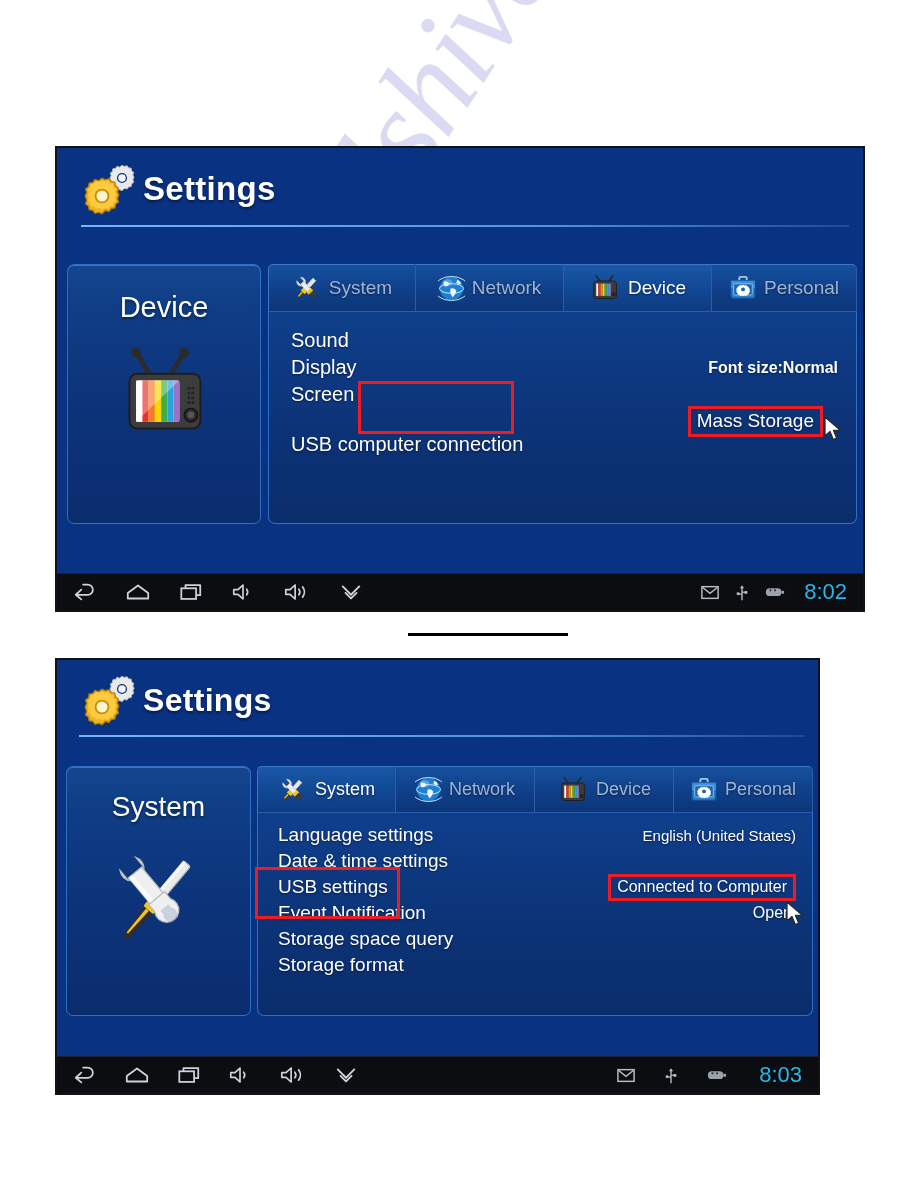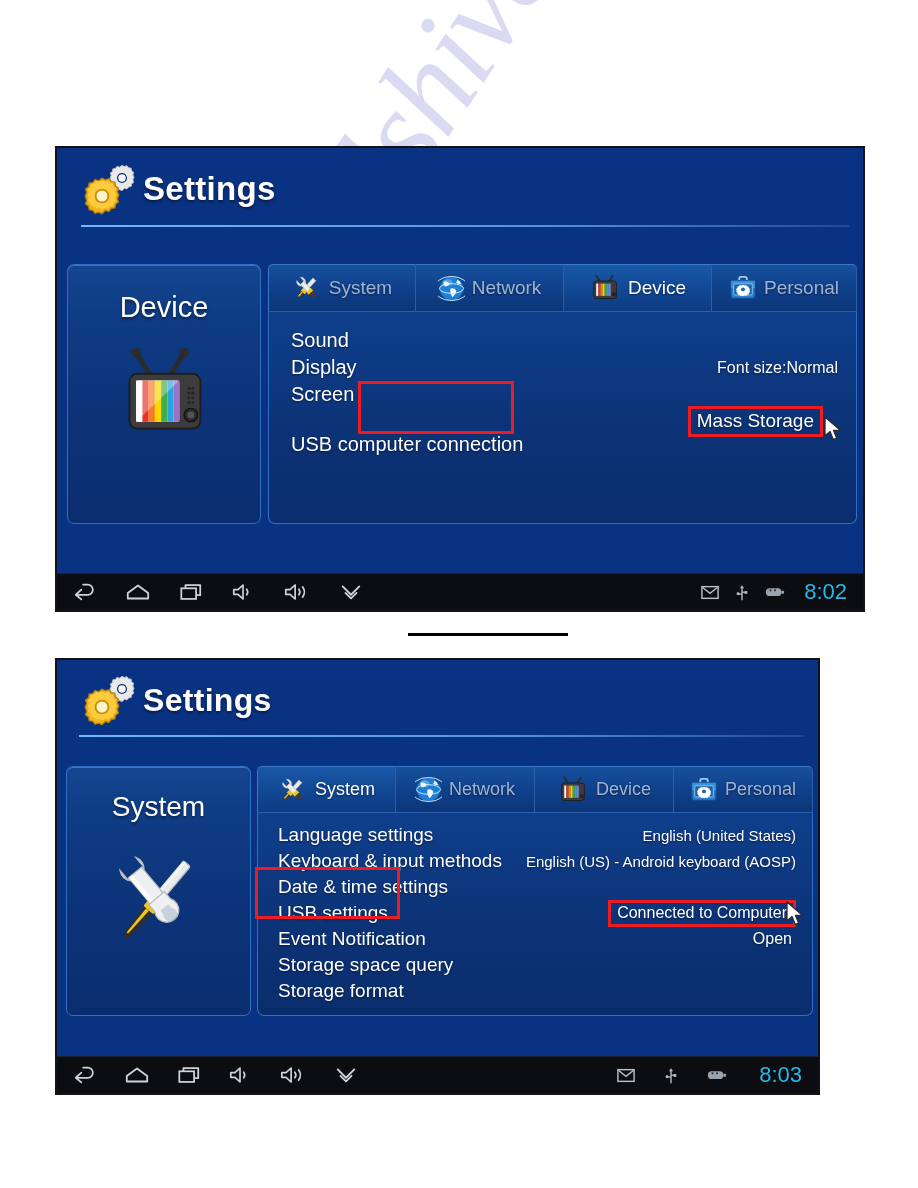--- a/index.html
+++ b/index.html
@@ -341,21 +341,21 @@
         <div class="redbox" style="left:291px; top:117px; width:156px; height:53px;"></div>
 
         <div class="content-panel" style="height:212px;">
           <div class="rowlist" style="padding:15px 18px 0 22px;">
             <div class="srow" style="height:27px;">
               <span class="label" style="font-size:20px;">Sound</span>
               <span class="value" style="font-size:16px;"></span>
             </div>
             <div class="srow" style="height:27px;">
               <span class="label" style="font-size:20px;">Display</span>
-              <span class="value" style="font-size:16px;">Font size:Normal</span>
+              <span class="value" style="font-size:16px;font-weight:bold;">Font size:Normal</span>
             </div>
             <div class="srow" style="height:27px;">
               <span class="label" style="font-size:20px;">Screen</span>
               <span class="value" style="font-size:16px;"></span>
             </div>
             <div class="srow" style="height:27px;">
               <span class="label" style="font-size:20px;margin-top:46px;">USB computer connection</span>
               <span class="value redbox-inline" style="font-size:19px; margin-right:15px;">Mass Storage</span>
             </div>
           </div>
@@ -567,24 +567,20 @@
         </div>
         <div class="redbox" style="left:189px; top:101px; width:145px; height:52px;"></div>
 
         <div class="content-panel" style="height:203px;">
           <div class="rowlist" style="padding:9px 16px 0 20px;">
             <div class="srow" style="height:26px;">
               <span class="label" style="font-size:19px;">Language settings</span>
               <span class="value" style="font-size:15px;">English (United States)</span>
             </div>
             <div class="srow" style="height:26px;">
-              <span class="label" style="font-size:19px;">Keyboard &amp; input methods</span>
-              <span class="value" style="font-size:15px;">English (US) - Android keyboard (AOSP)</span>
-            </div>
-            <div class="srow" style="height:26px;">
               <span class="label" style="font-size:19px;">Date &amp; time settings</span>
               <span class="value" style="font-size:15px;"></span>
             </div>
             <div class="srow" style="height:26px;">
               <span class="label" style="font-size:19px;">USB settings</span>
               <span class="value redbox-inline" style="font-size:16px;">Connected to Computer</span>
             </div>
             <div class="srow" style="height:26px;">
               <span class="label" style="font-size:19px;">Event Notification</span>
               <span class="value" style="font-size:16px; margin-right:4px;">Open</span>

